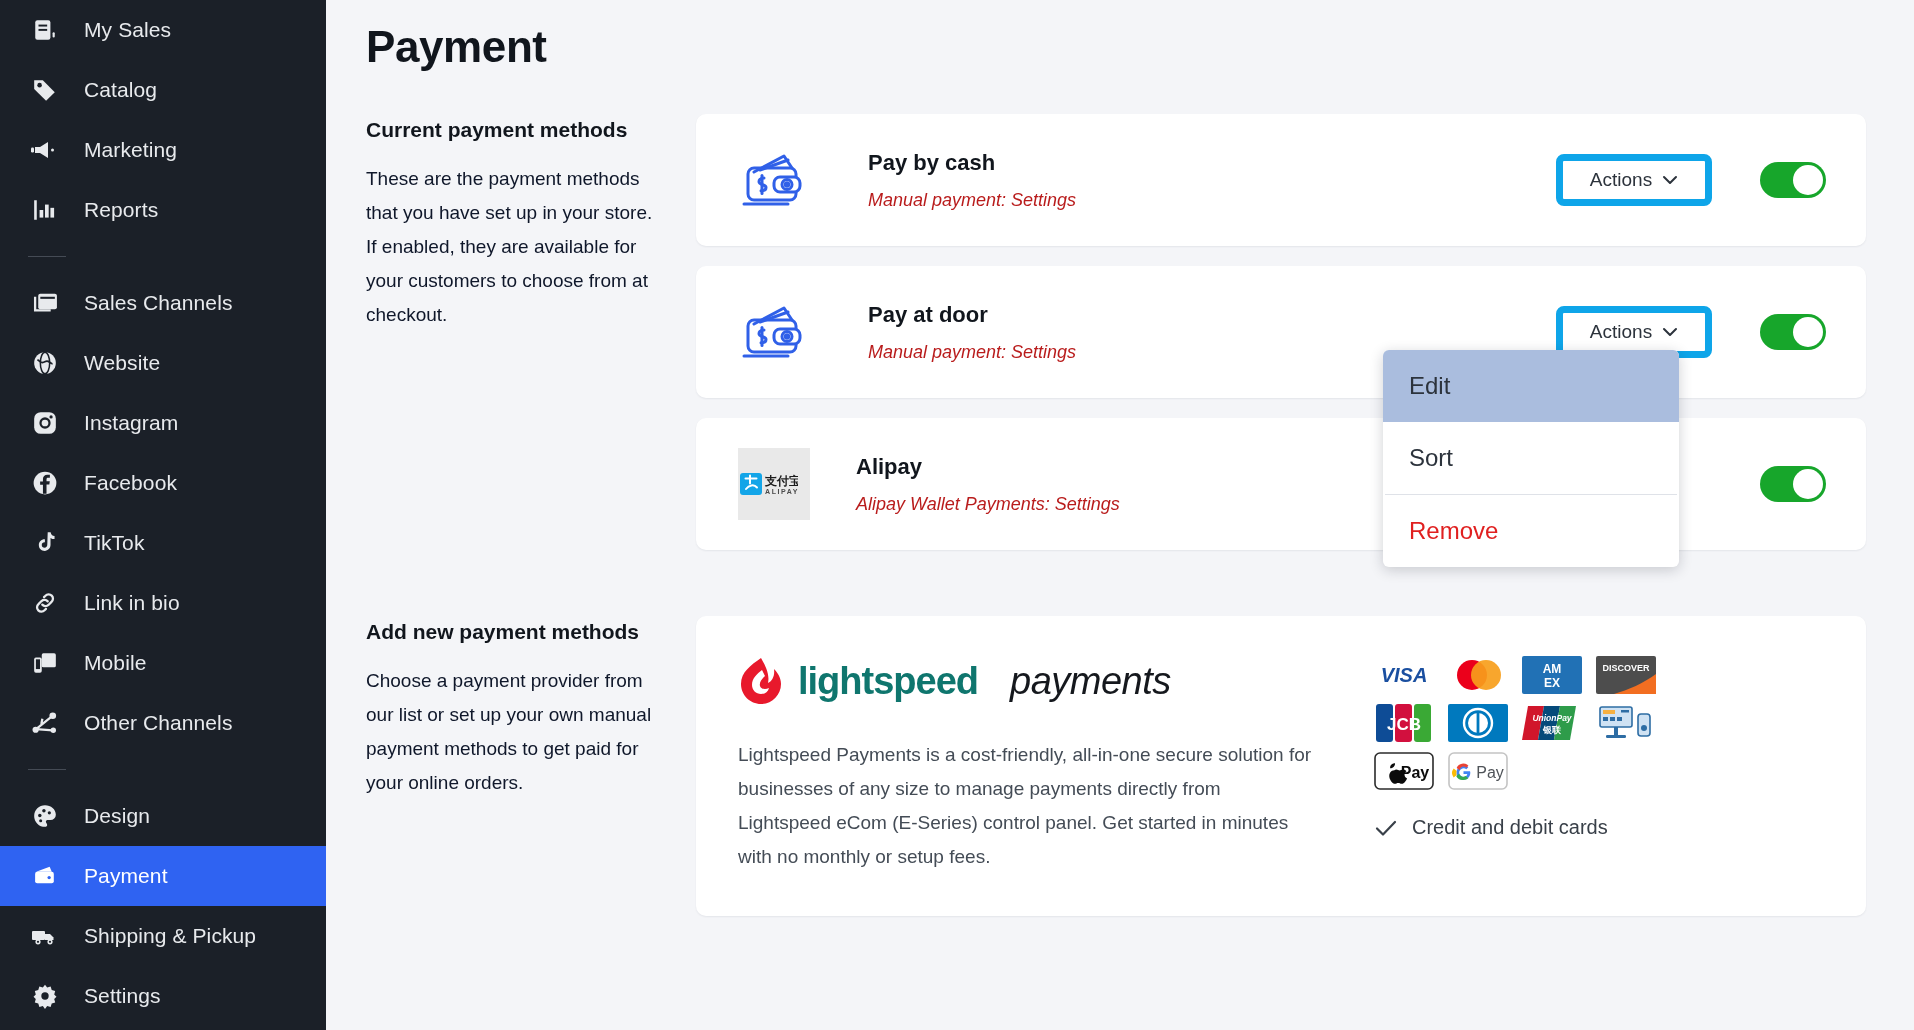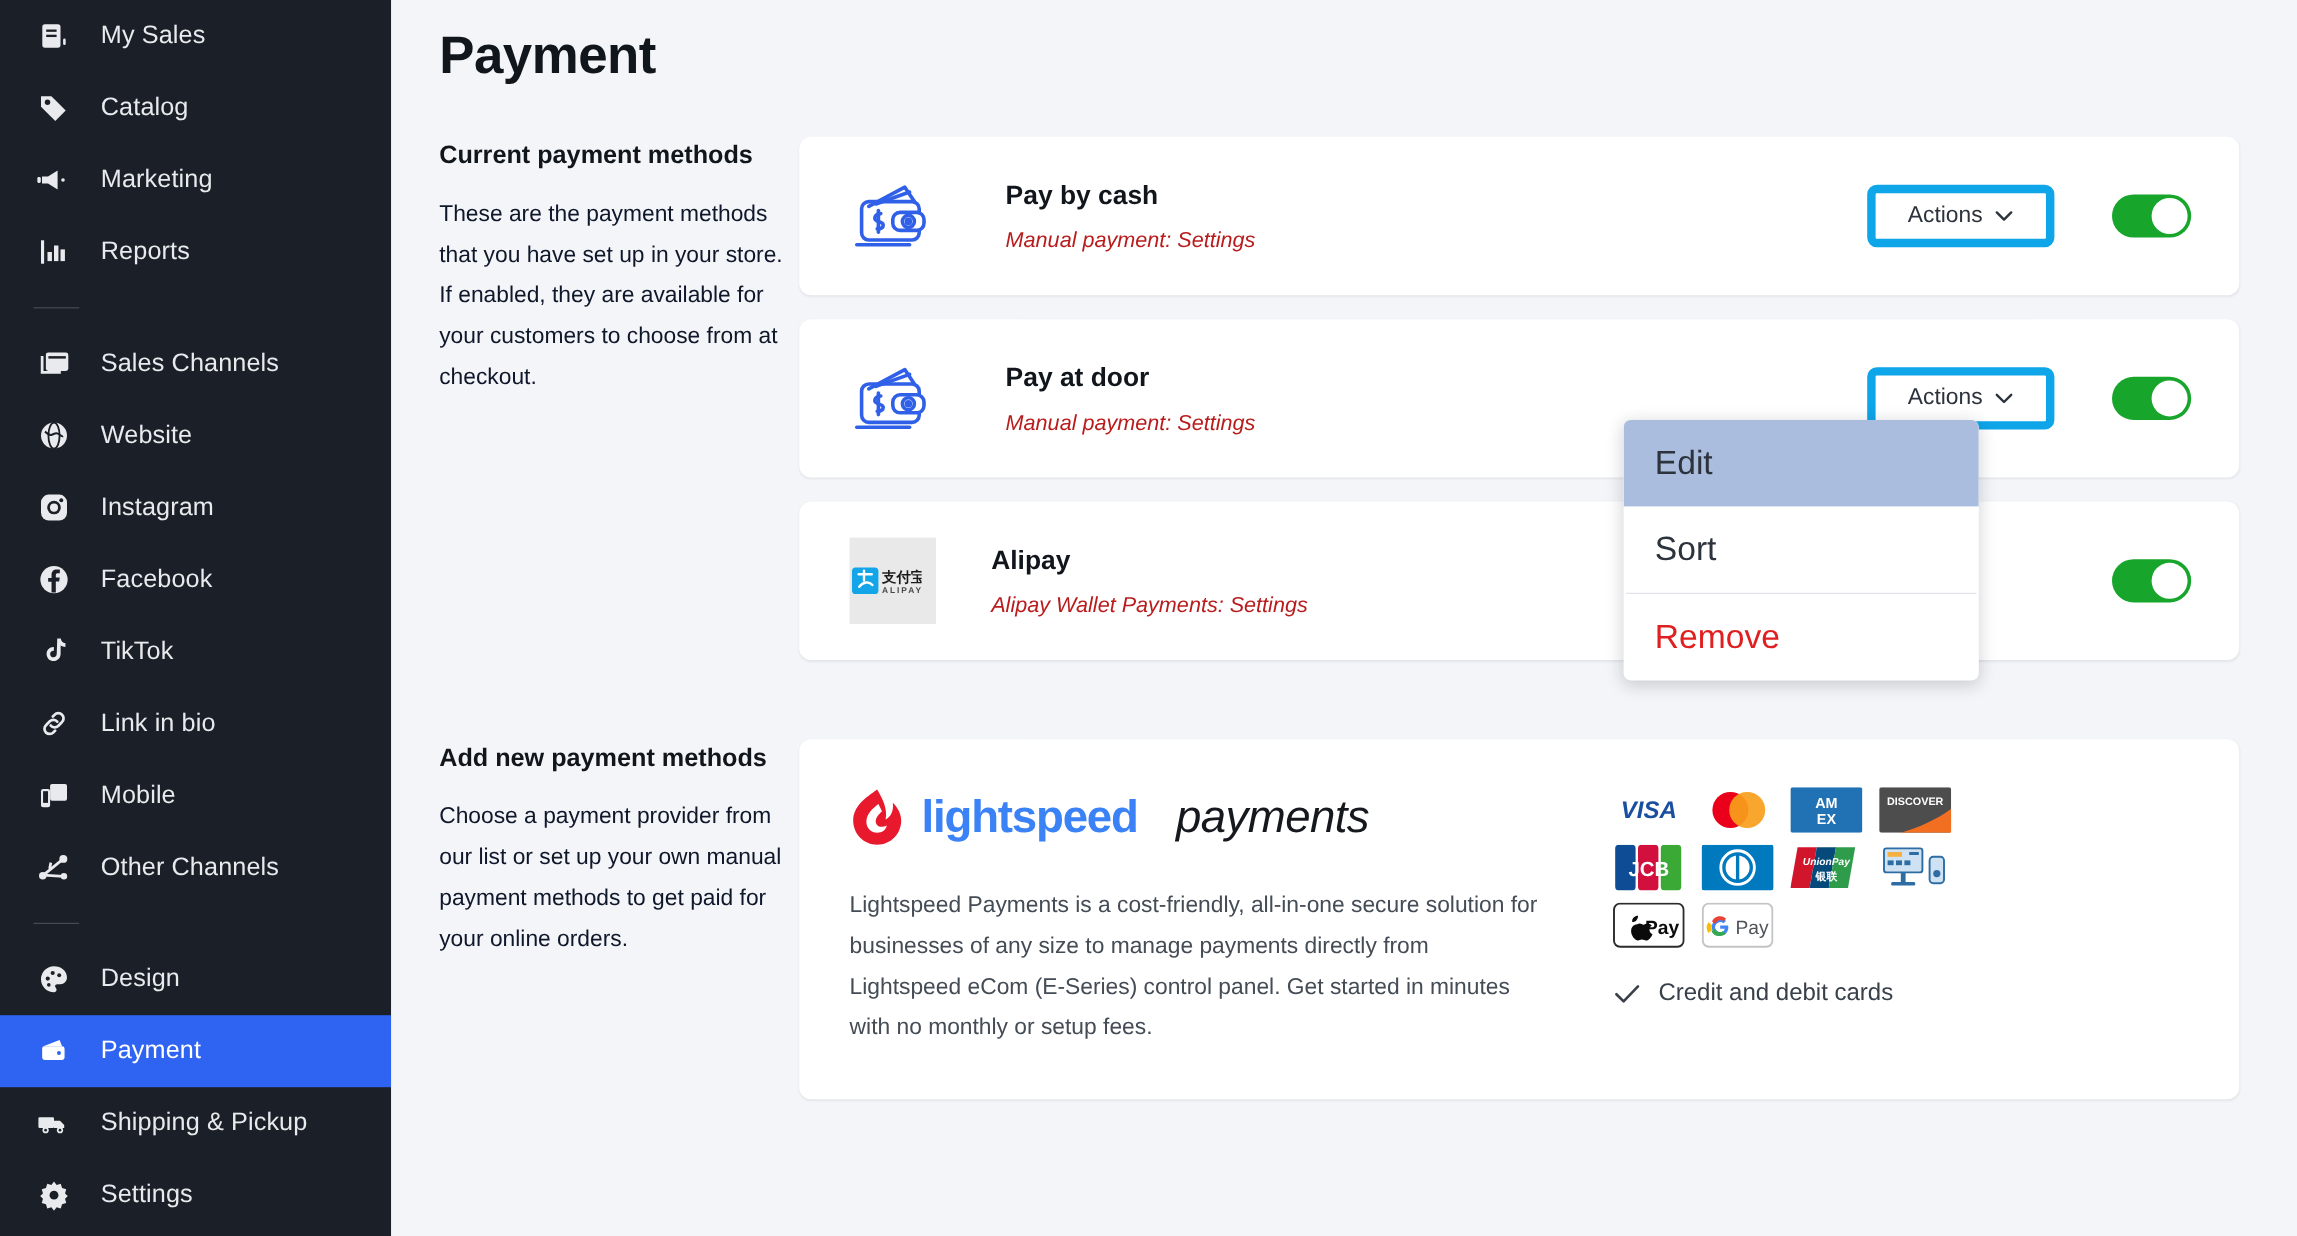--- a/index.html
+++ b/index.html
@@ -44,21 +44,21 @@
     padding: 22px 48px 0 40px;
     overflow: hidden;
     position: relative;
   }
   .page-title {
     font-size: 44px; font-weight: 700; color: #11161d;
     letter-spacing: -0.4px;
     margin: 0 0 42px 0;
   }
 
-  .section { display: flex; }
+  .section { display: flex; gap: 30px; }
   .section-left { width: 300px; min-width: 300px; padding-top: 4px; }
   .section-title {
     font-size: 21px; font-weight: 700; color: #11161d;
     margin-bottom: 20px;
   }
   .section-desc {
     font-size: 19px; line-height: 34px; color: #0f172a;
   }
   .section-right { flex: 1; position: relative; }
 
@@ -123,40 +123,40 @@
     box-shadow: 0 3px 14px rgba(18,25,40,.20);
     left: 687px;
     top: 236px;
     z-index: 40;
     overflow: hidden;
   }
   .dd-item {
     height: 72px;
     display: flex; align-items: center;
     padding-left: 26px;
-    font-size: 28px; color: #2c333c;
+    font-size: 24px; color: #2c333c;
     cursor: pointer;
     text-align: center;
   }
   .dd-item.highlight { background: #aabdde; }
   .dd-item.danger { color: #e02020; }
   .dd-sep { height:1px; background:#dfe2e8; margin:0 2px; }
 
   
   .add-section { margin-top: 46px; }
   .ls-card {
     background: #fff; border-radius: 10px;
     padding: 40px 46px 40px 42px;
     display: flex;
     box-shadow: 0 1px 2px rgba(20,30,50,.07);
     min-height: 300px;
   }
   .ls-left { flex: 1; padding-right: 40px; max-width: 620px;}
   .ls-logo-row { display: flex; align-items: center; gap: 14px; margin-bottom: 32px; }
-  .ls-word { font-size: 38px; font-weight: 700; color: #3b82f6; letter-spacing: -1px; }
+  .ls-word { font-size: 38px; font-weight: 700; color: #0f766e; letter-spacing: -1px; }
   .ls-word2 { font-size: 38px; font-style: italic; color: #15181d; letter-spacing: -.5px; margin-left:18px;}
   .ls-desc { font-size: 19px; line-height: 34px; color: #444c56; }
   .ls-right { width: 300px; min-width: 300px; padding-left: 16px; }
   .card-grid { display: flex; flex-wrap: wrap; gap: 10px 14px; margin-bottom: 26px; }
   .brand { height: 38px; display:flex; align-items:center; justify-content:center; }
   .feature-row { display:flex; align-items:center; gap: 14px; font-size: 20px; color: #394049; }
 </style>
 </head>
 <body>
 

